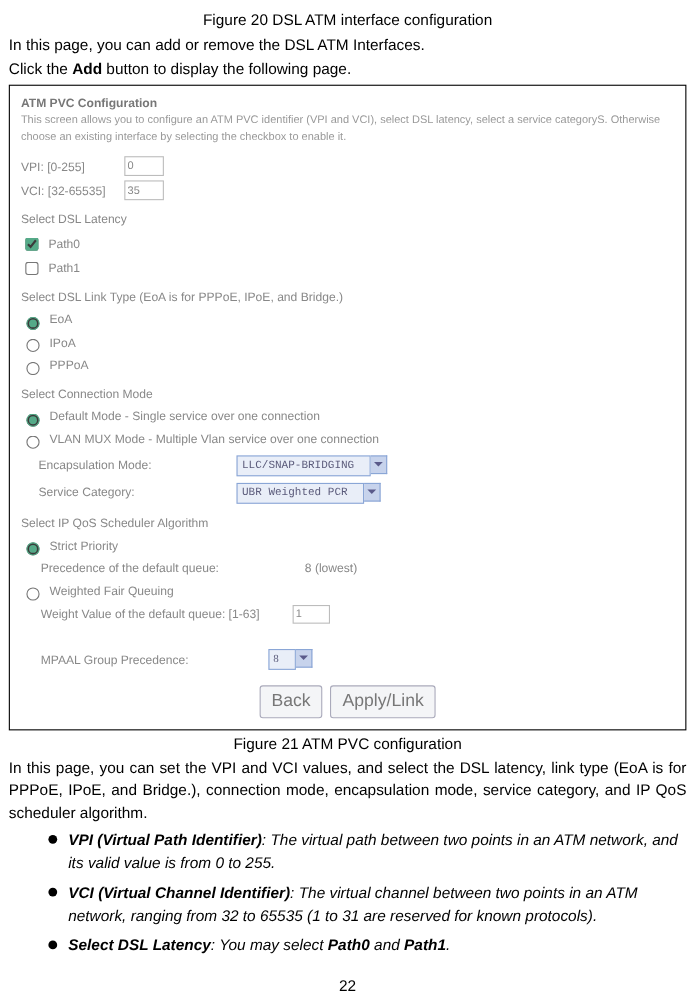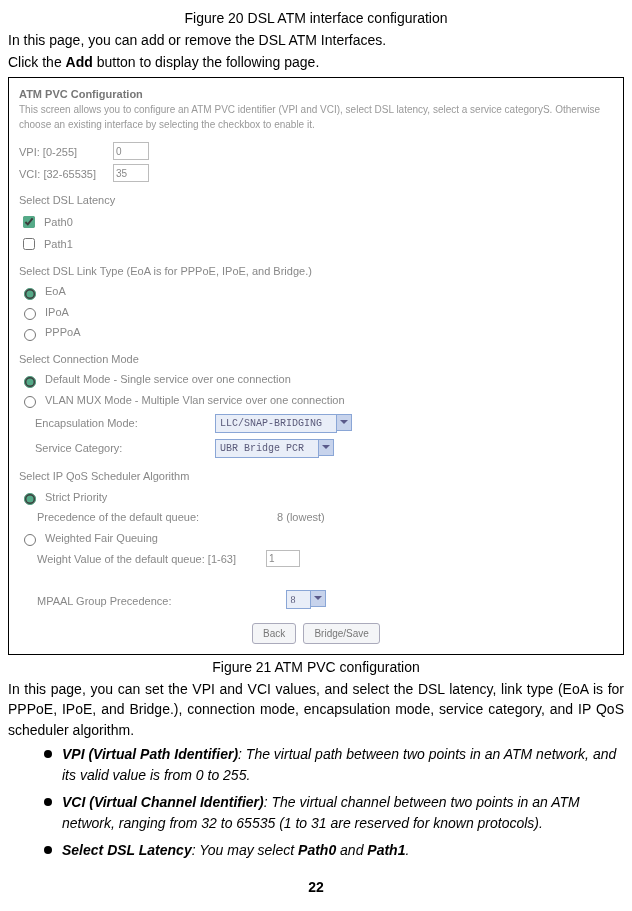--- a/index.html
+++ b/index.html
@@ -92,21 +92,21 @@
     border-top:4px solid #5a5a8a;
   }
   .ss-select-wrap{display:inline-flex; align-items:stretch;}
   .ss-formrow{display:flex; align-items:center; margin:6px 16px;}
   .ss-formlabel{width:180px; color:#888;}
   .ss-btn{
     display:inline-block;
     border:1px solid #aab;
     background:#f4f5f7;
     color:#777;
-    font-size:10px;
+    font-size:16px;
     padding:2px 10px;
     border-radius:3px;
     margin:0 2px;
   }
   .ss-btnrow{text-align:center; margin-top:14px;}
   .ss-small-in{
     width:28px;height:15px;border:1px solid #bcbcbc;font-size:10px;color:#888;padding:0 2px;background:#fff;
   }
   ul.bullets {
     list-style:none;
@@ -121,21 +121,21 @@
     font-style:italic;
   }
   ul.bullets li::before{
     content:"";
     position:absolute;
     left:0; top:6px;
     width:8px; height:8px;
     background:#000;
     border-radius:50%;
   }
-  .page-num{ text-align:center; margin-top:18px; font-size:14px;font-weight:bold;}
+  .page-num{ text-align:center; margin-top:18px; font-size:14px;}
 </style>
 </head>
 <body>
 
 <div class="caption">Figure 20 DSL ATM interface configuration</div>
 
 <div class="body-text">In this page, you can add or remove the DSL ATM Interfaces.</div>
 <div class="body-text">
   <span>Click the </span><span class="bold">Add</span><span> button to display the following page.</span>
 </div>
@@ -191,21 +191,21 @@
     <span class="ss-formlabel">Encapsulation Mode:</span>
     <span class="ss-select-wrap">
       <span class="ss-select">LLC/SNAP-BRIDGING</span>
       <span class="ss-select-arrow"></span>
     </span>
   </div>
 
   <div class="ss-formrow">
     <span class="ss-formlabel">Service Category:</span>
     <span class="ss-select-wrap">
-      <span class="ss-select">UBR Bridge PCR</span>
+      <span class="ss-select">UBR Weighted PCR</span>
       <span class="ss-select-arrow"></span>
     </span>
   </div>
 
   <div class="ss-section">Select IP QoS Scheduler Algorithm</div>
   <div class="ss-row">
     <input type="radio" name="qos" class="ss-radio" checked="" style="">
     <span>Strict Priority</span>
   </div>
   <div class="ss-row ss-indent" style="gap:78px;">
@@ -213,31 +213,31 @@
     <span>8 (lowest)</span>
   </div>
   <div class="ss-row">
     <input type="radio" name="qos" class="ss-radio" style="">
     <span>Weighted Fair Queuing</span>
   </div>
   <div class="ss-row ss-indent" style="gap:30px;">
     <span>Weight Value of the default queue: [1-63]</span>
     <input class="ss-small-in" value="1" style="">
   </div>
-  <div class="ss-row ss-indent" style="gap:114px;margin-top:23px;">
+  <div class="ss-row ss-indent" style="gap:72px;margin-top:23px;">
     <span>MPAAL Group Precedence:</span>
     <span class="ss-select-wrap">
       <span class="ss-select" style="font-family:Tahoma;">8</span>
       <span class="ss-select-arrow"></span>
     </span>
   </div>
 
   <div class="ss-btnrow">
     <span class="ss-btn">Back</span>
-    <span class="ss-btn">Bridge/Save</span>
+    <span class="ss-btn">Apply/Link</span>
   </div>
 </div>
 
 <div class="caption">Figure 21 ATM PVC configuration</div>
 
 <div class="body-text justify">In this page, you can set the VPI and VCI values, and select the DSL latency, link type (EoA is for PPPoE, IPoE, and Bridge.), connection mode, encapsulation mode, service category, and IP QoS scheduler algorithm.</div>
 
 <ul class="bullets">
   <li>
     <span class="bold">VPI (Virtual Path Identifier)</span><span>: The virtual path between two points in an ATM network, and its valid value is from 0 to 255.</span>

